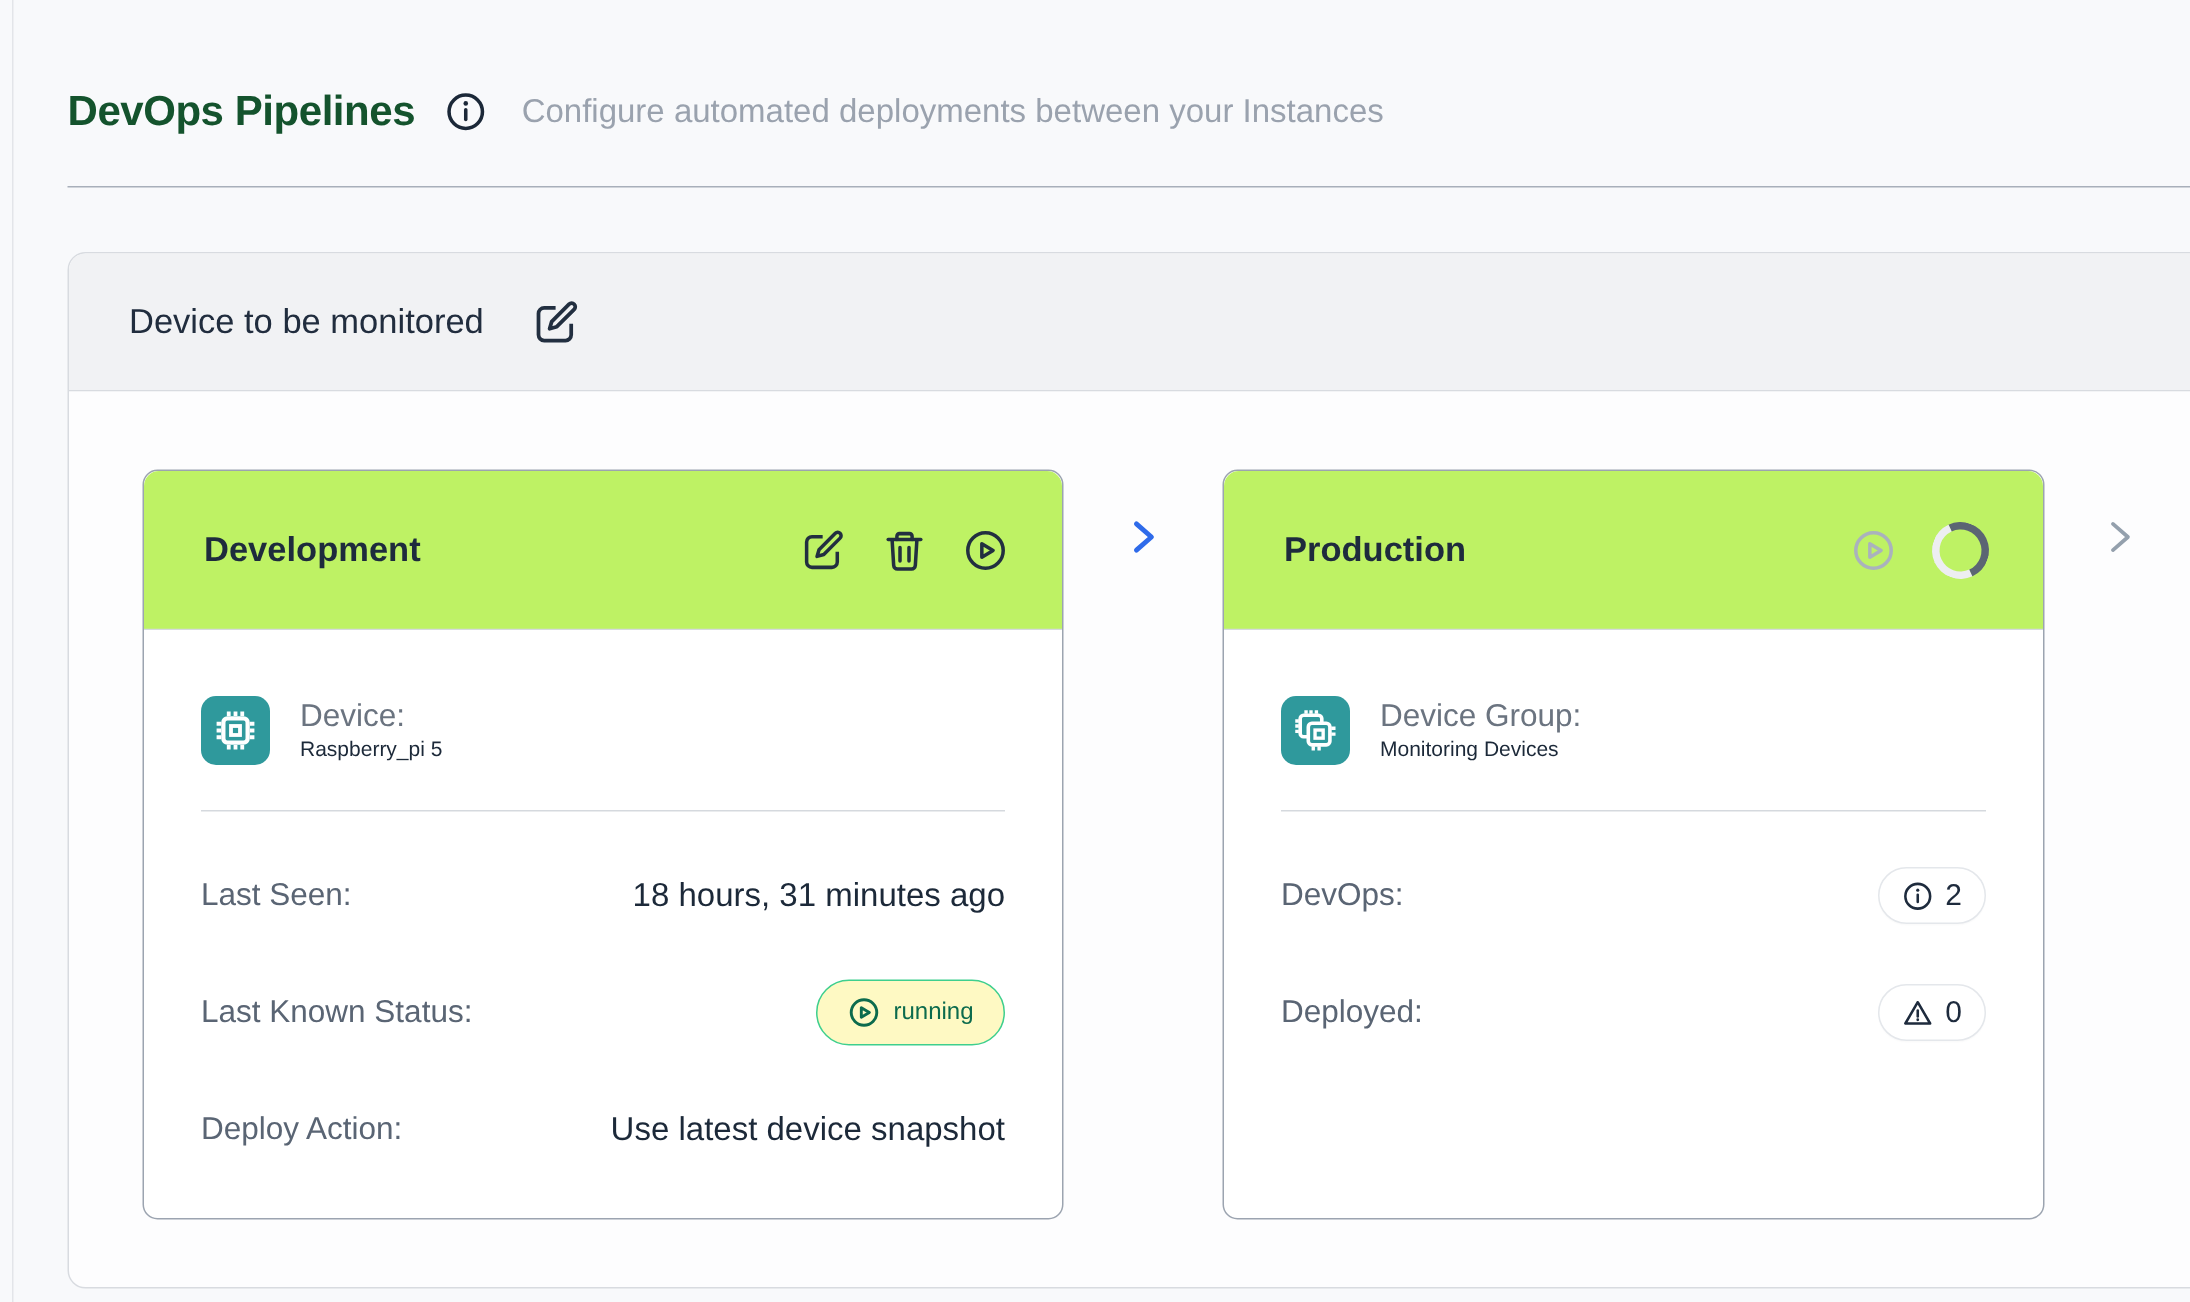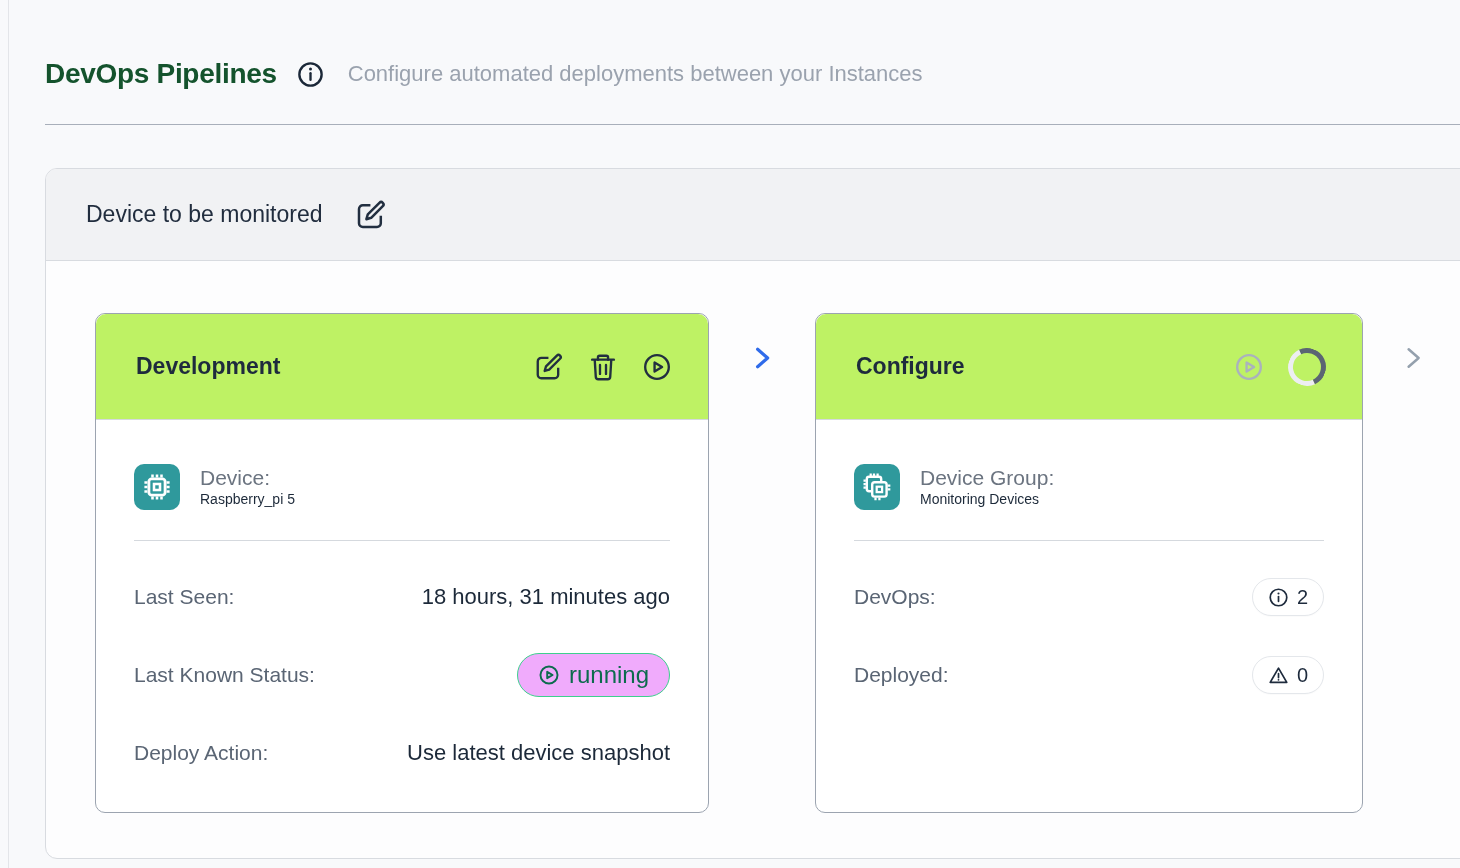--- a/index.html
+++ b/index.html
@@ -105,24 +105,24 @@
   .info-row {
     display:flex; justify-content:space-between; align-items:center;
     min-height:44px; margin-top:34px;
   }
   .row-label { font-size:21px; color:#5a6574; }
   .row-value { font-size:22px; color:#1c2939; }
   
   .badge-running {
     display:flex; align-items:center; gap:9px;
     height:44px; padding:0 20px;
-    background:#f0abfc;
+    background:#fef9c3;
     border:1.5px solid #3ecf8e;
     border-radius:22px;
-    font-size:24px; font-weight:500; color:#0c6b4d;
+    font-size:16px; font-weight:500; color:#0c6b4d;
   }
   .badge-running .b-icon { width:22px; height:22px; display:flex; color:#0c6b4d; }
   .badge-count {
     display:flex; align-items:center; gap:8px;
     height:38px; padding:0 15px;
     background:#ffffff;
     border:1px solid #e4e7eb;
     border-radius:19px;
     font-size:20px; color:#1e2b3d;
     box-shadow:0 1px 1px rgba(0,0,0,0.02);
@@ -250,21 +250,21 @@
     </div>
 
     <div class="flow-chevron">
       <svg class="chev-blue" viewBox="0 0 24 24" fill="none" stroke="currentColor" stroke-width="2.6" stroke-linecap="round" stroke-linejoin="round">
         <path d="M8.5 5l8 7-8 7"></path>
       </svg>
     </div>
 
     <div class="card card-prod">
       <div class="card-header">
-        <span class="card-title">Configure</span>
+        <span class="card-title">Production</span>
         <span class="card-actions">
           <button class="icon-btn muted">
             <span>
               <svg width="30" height="30" viewBox="0 0 16 16" fill="none" stroke="currentColor" stroke-width="1.25">
                 <circle cx="8" cy="8" r="6.3"></circle>
                 <path d="M6.7 5.6v4.8L10.7 8z" stroke-linejoin="round"></path>
               </svg>
             </span>
           </button>
           <span class="spinner"></span>

